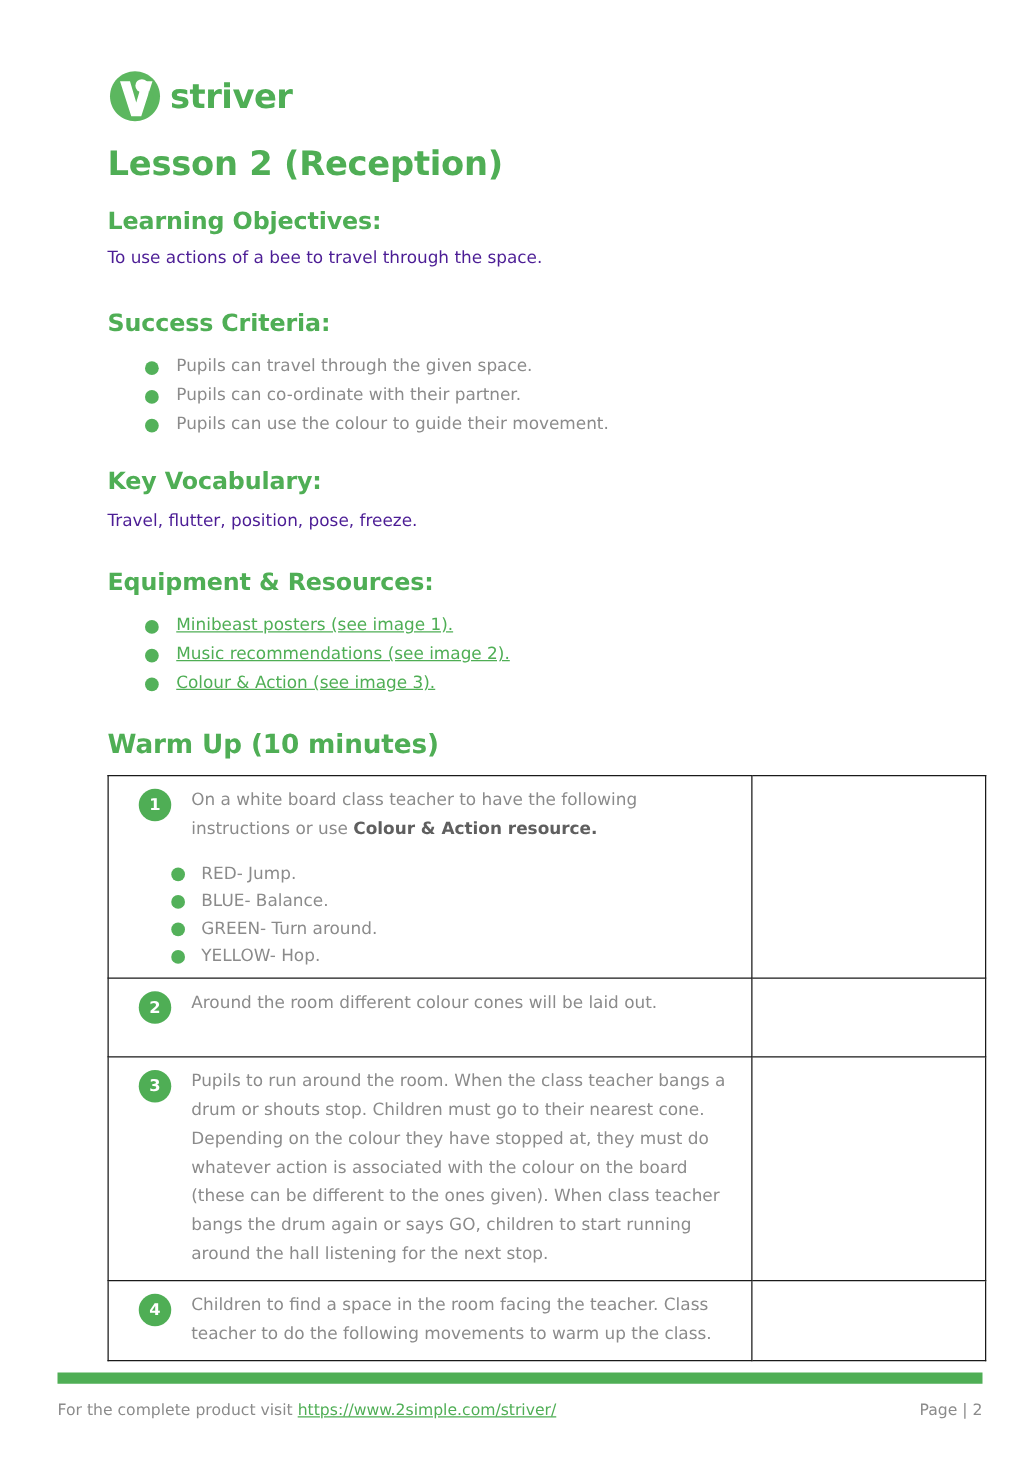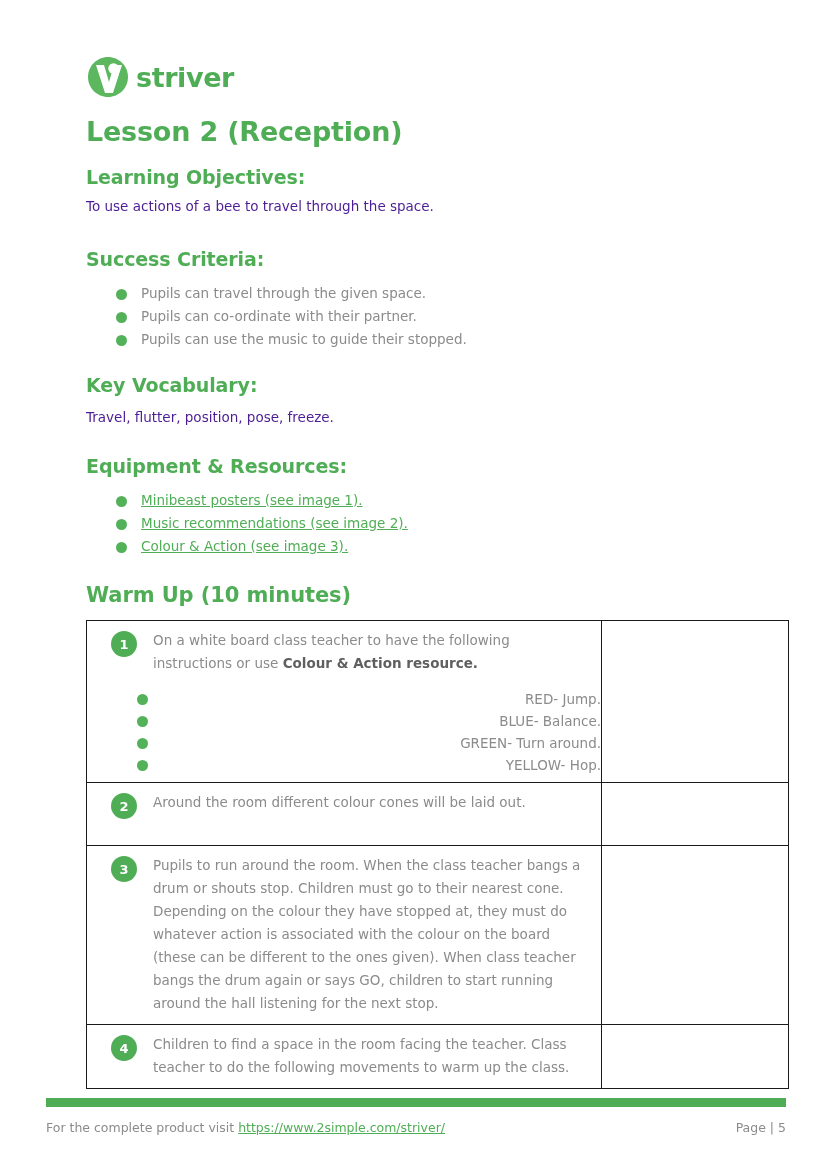--- a/index.html
+++ b/index.html
@@ -164,21 +164,20 @@
     font-size: 13.5px;
     color: #8b8b8b;
     line-height: 23px;
   }
   .row-body b { color: #5f5f5f; }
 
   ul.inner-bullets {
     list-style: none;
     margin: 4px 0 0 0;
     padding: 0 0 0 50px;
-    text-align: right;
   }
   ul.inner-bullets li {
     position: relative;
     font-size: 13.5px;
     color: #8b8b8b;
     line-height: 22px;
     padding-left: 24px;
   }
   ul.inner-bullets li::before {
     content: "";
@@ -246,21 +245,21 @@
     </div>
 
     <div style="height:32px"></div>
 
     <div class="block">
       <h2 class="section-head">Success Criteria:</h2>
       <div style="height:12px"></div>
       <ul class="bullets">
         <li>Pupils can travel through the given space.</li>
         <li>Pupils can co-ordinate with their partner.</li>
-        <li>Pupils can use the music to guide their stopped.</li>
+        <li>Pupils can use the colour to guide their movement.</li>
       </ul>
     </div>
 
     <div style="height:23px"></div>
 
     <div class="block">
       <h2 class="section-head">Key Vocabulary:</h2>
       <div style="height:11px"></div>
       <p class="body-text">Travel, flutter, position, pose, freeze.</p>
     </div>
@@ -334,16 +333,16 @@
           </tr>
         </tbody>
       </table>
     </div>
 
   </div>
 
   <div class="footer-bar"></div>
   <div class="footer-row">
     <div><span>For the complete product visit </span><span class="footer-link">https://www.2simple.com/striver/</span></div>
-    <div>Page | 5</div>
+    <div>Page | 2</div>
   </div>
 
 </div>
 
 </body></html>

